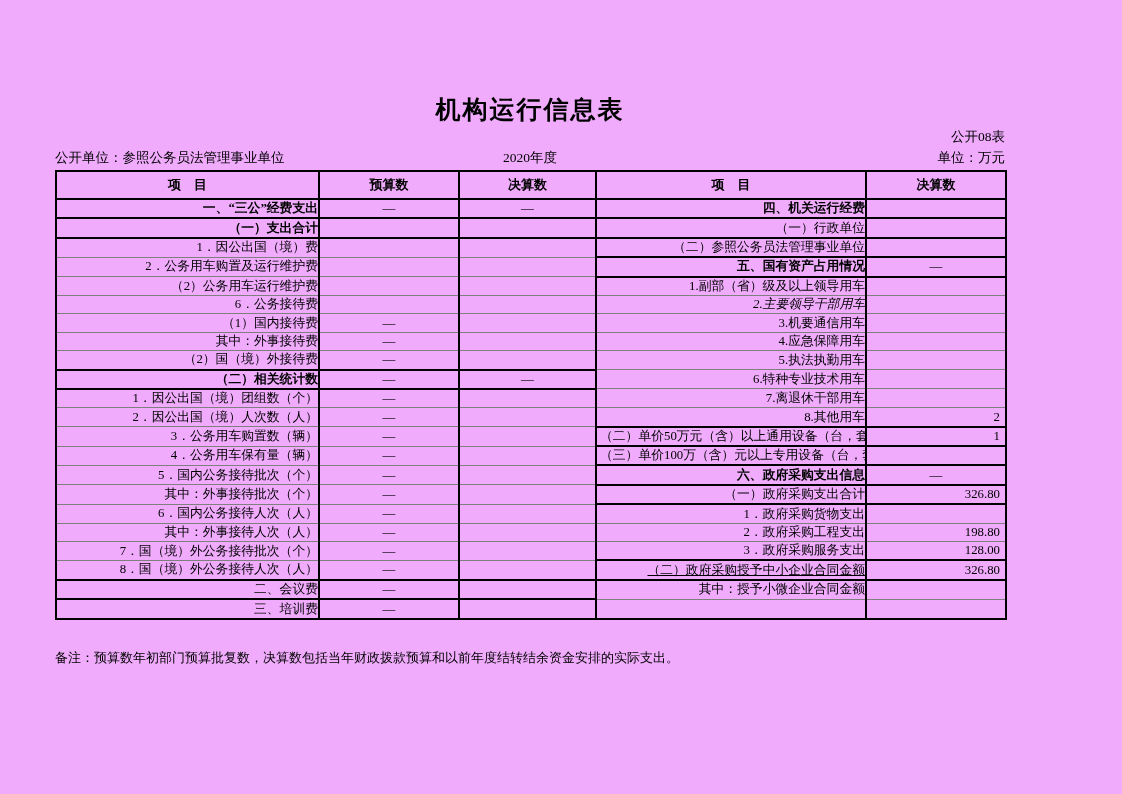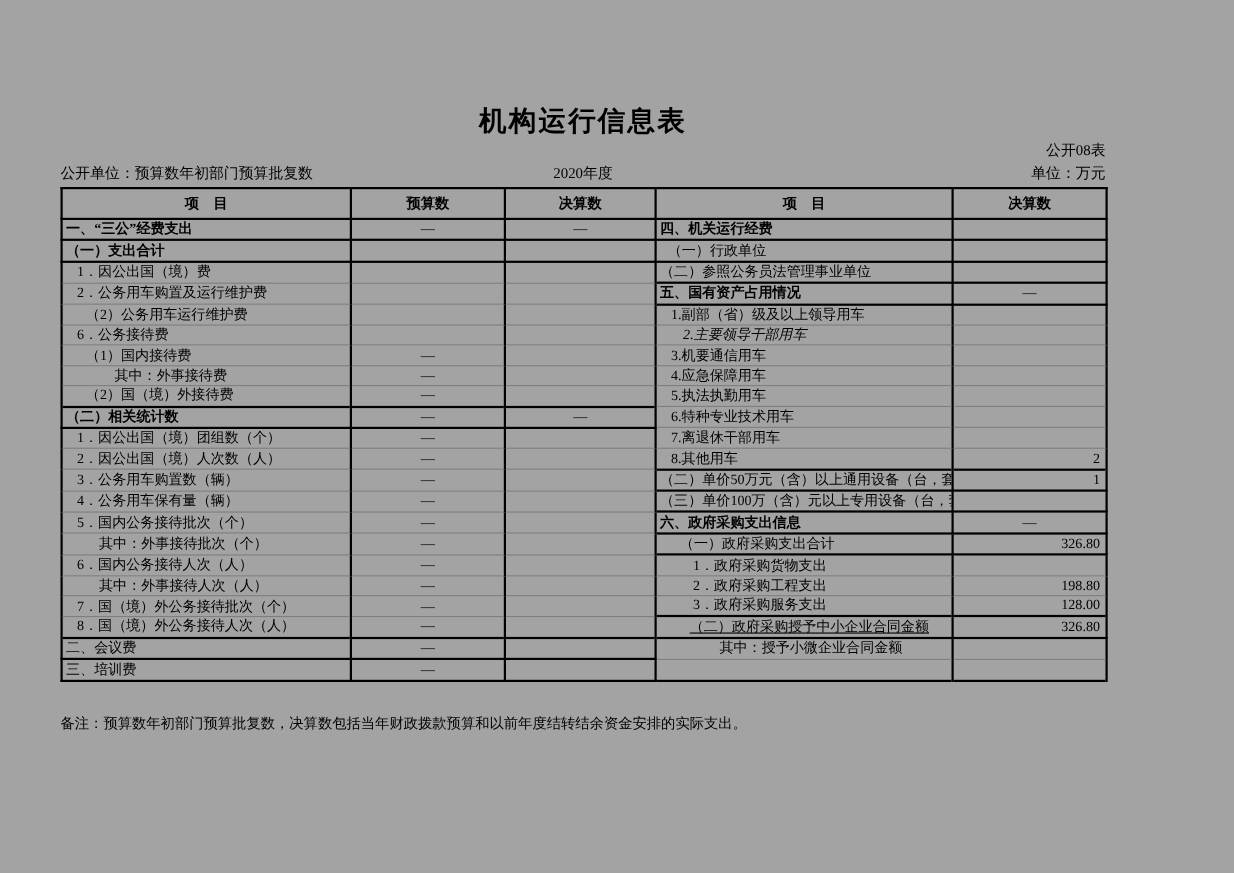--- a/index.html
+++ b/index.html
@@ -1,55 +1,55 @@
 <!DOCTYPE html>
 <html><head>
 <meta charset="utf-8">
 <style>
   html,body{margin:0;padding:0;background:#fff;}
   body{width:1122px;height:794px;color:#000;
        font-family:"Liberation Serif","DejaVu Serif",serif;}
-  .sheet{position:relative;width:1122px;height:794px;background:#a3a3a3;overflow:hidden;}
+  .sheet{position:relative;width:1122px;height:794px;background:#f0abfc;overflow:hidden;}
 
   .doc-title{position:absolute;left:55px;top:93px;width:950px;text-align:center;
              font-family:"Liberation Sans","DejaVu Sans",sans-serif;
              font-size:25px;font-weight:bold;letter-spacing:2px;}
   .form-code{position:absolute;left:55px;top:128px;width:950px;text-align:right;font-size:13.5px;}
   .meta{position:absolute;left:55px;top:149px;width:950px;height:20px;font-size:13.5px;}
   .meta .publisher{position:absolute;left:0;top:0;}
   .meta .year{position:absolute;left:50%;top:0;transform:translateX(-50%);}
   .meta .unit{position:absolute;right:0;top:0;}
 
   table.grid{position:absolute;left:55px;top:170px;width:950px;
              border-collapse:collapse;table-layout:fixed;border:2px solid #000;}
   .grid th{border:2px solid #000;height:26px;font-size:13px;font-weight:bold;
            text-align:center;padding:0;white-space:nowrap;overflow:hidden;}
   .grid td{border-left:2px solid #000;border-right:2px solid #000;
            border-top:1px solid #7f7f7f;border-bottom:1px solid #7f7f7f;
            height:17.4px;font-size:12.8px;line-height:1;padding:0;
            white-space:nowrap;overflow:hidden;vertical-align:middle;}
   .grid td.strong{border-top:2px solid #000;border-bottom:2px solid #000;}
   .grid td.bold{font-weight:bold;}
-  .grid td.lbl{text-align:left;}
+  .grid td.lbl{text-align:right;}
   .grid td.dash{text-align:center;}
   .grid td.num{text-align:right;padding-right:5px;}
 
   .note{position:absolute;left:55px;top:649px;width:1040px;font-size:13px;}
 </style>
 </head>
 <body>
 
 <div class="sheet">
 
   <div class="doc-title">机构运行信息表</div>
 
   <div class="form-code">公开08表</div>
 
   <div class="meta">
-    <span class="publisher">公开单位：预算数年初部门预算批复数</span>
+    <span class="publisher">公开单位：参照公务员法管理事业单位</span>
     <span class="year">2020年度</span>
     <span class="unit">单位：万元</span>
   </div>
 
   <table class="grid">
     <colgroup>
       <col style="width:263px">
         <col style="width:140px">
         <col style="width:137px">
       <col style="width:270px">

